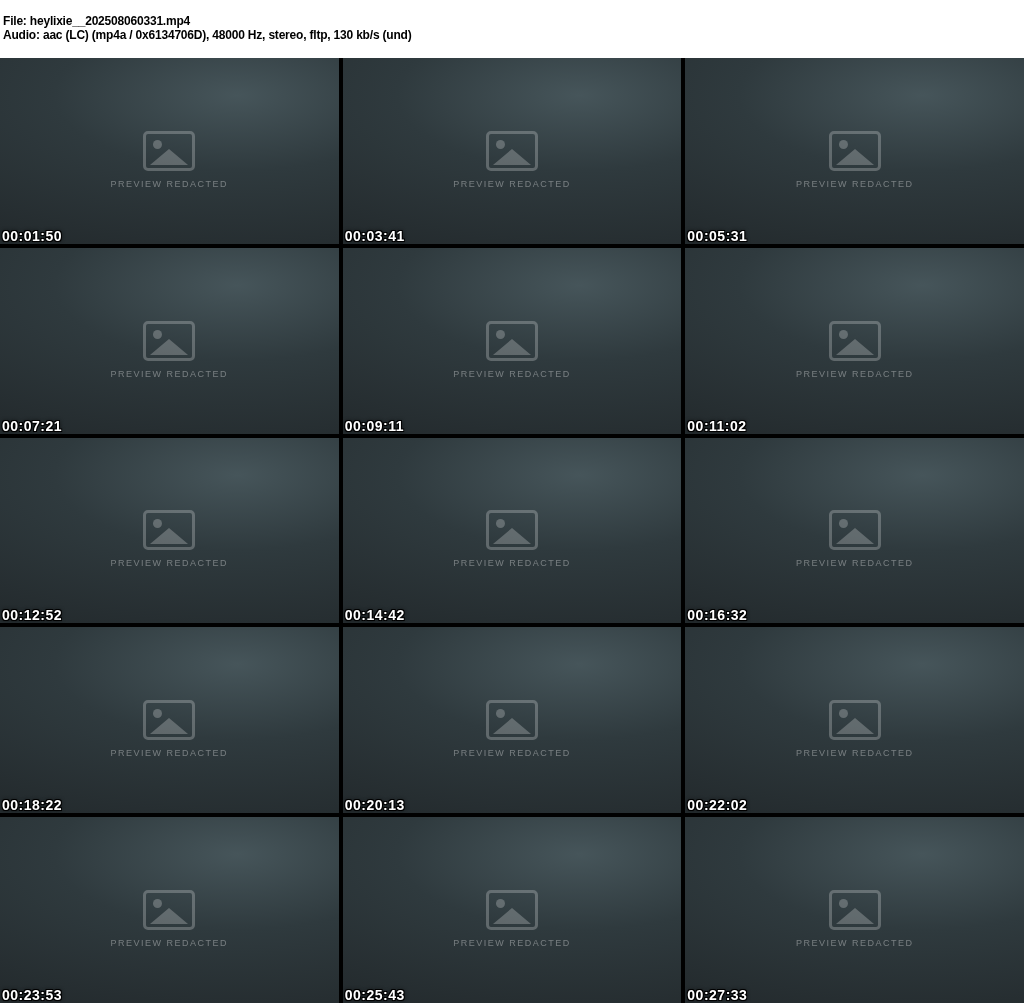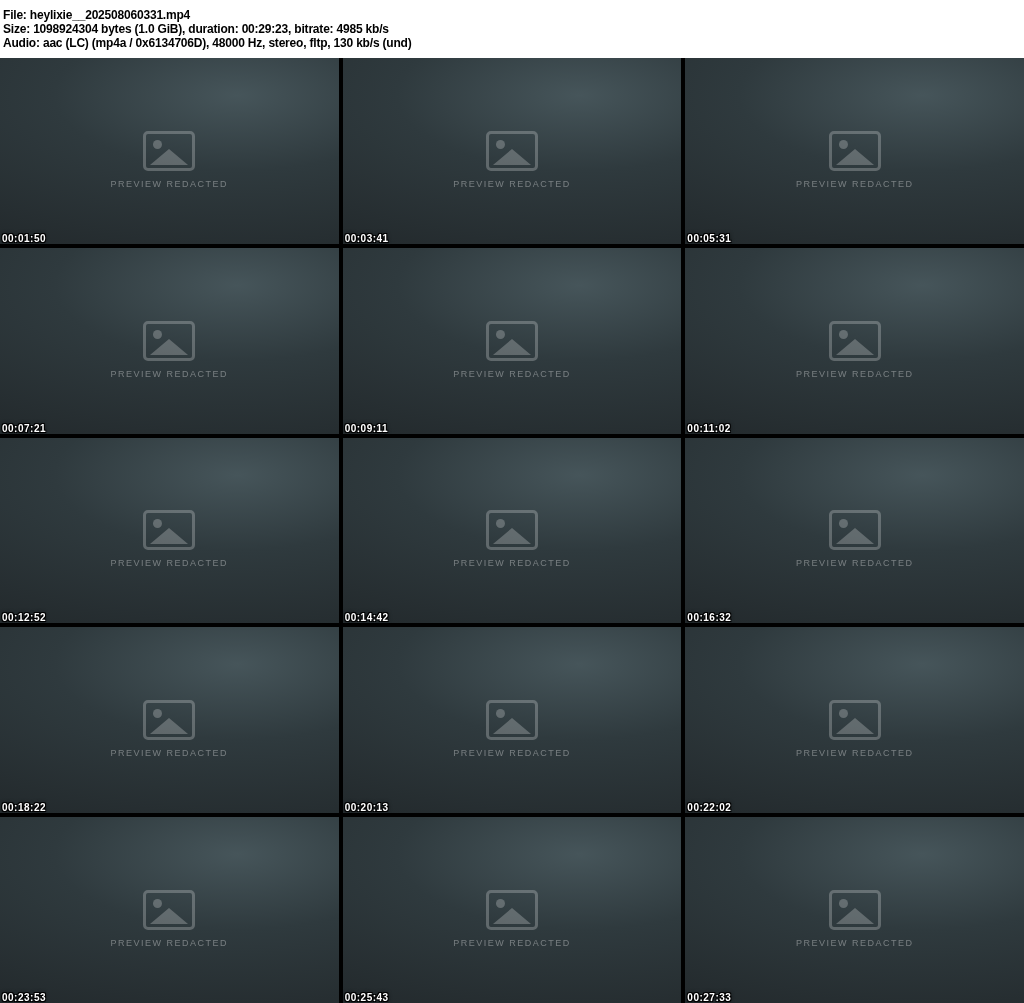--- a/index.html
+++ b/index.html
@@ -12,21 +12,21 @@
     --placeholder-light:#46555a;
   }
   *{box-sizing:border-box;margin:0;padding:0}
   html,body{width:1024px;height:1003px;overflow:hidden;background:#000}
   body{font-family:"Liberation Sans",sans-serif}
 
   .file-header{
     width:1024px;height:58px;
     background:var(--header-bg);
     color:var(--header-text);
-    padding:8px 0 0 3px;
+    padding:14px 0 0 3px;
   }
   .file-header .line{
     font-size:12px;
     font-weight:bold;
     line-height:14px;
     letter-spacing:-0.2px;
     white-space:nowrap;
   }
 
   .thumb-grid{
@@ -74,35 +74,34 @@
     transform:translate(-50%,28px);
     font-size:9px;
     letter-spacing:1.5px;
     color:rgba(255,255,255,.35);
     text-transform:uppercase;
   }
   .timestamp{
     position:absolute;
     left:2px;bottom:0px;
     color:var(--timestamp-text);
-    font-size:10px;
+    font-size:14px;
     font-weight:bold;
     letter-spacing:.5px;
     text-shadow:
       -1px -1px 0 #000, 1px -1px 0 #000,
       -1px  1px 0 #000, 1px  1px 0 #000,
        0 0 4px #000;
   }
 </style>
 </head>
 <body>
 
 <div class="file-header">
   <div class="line">File: heylixie__202508060331.mp4</div>
-  <div class="line">Size: 1098924304 bytes (1.0 GiB), duration: 00:29:23, bitrate: 4985 kb/s</div>
   <div class="line">Audio: aac (LC) (mp4a / 0x6134706D), 48000 Hz, stereo, fltp, 130 kb/s (und)</div>
 </div>
 
 <div class="thumb-grid">
   <div class="thumb-cell">
     <div class="ph-icon"></div>
     <div class="redacted-label">preview redacted</div>
     <div class="timestamp">00:01:50</div>
   </div>
 

